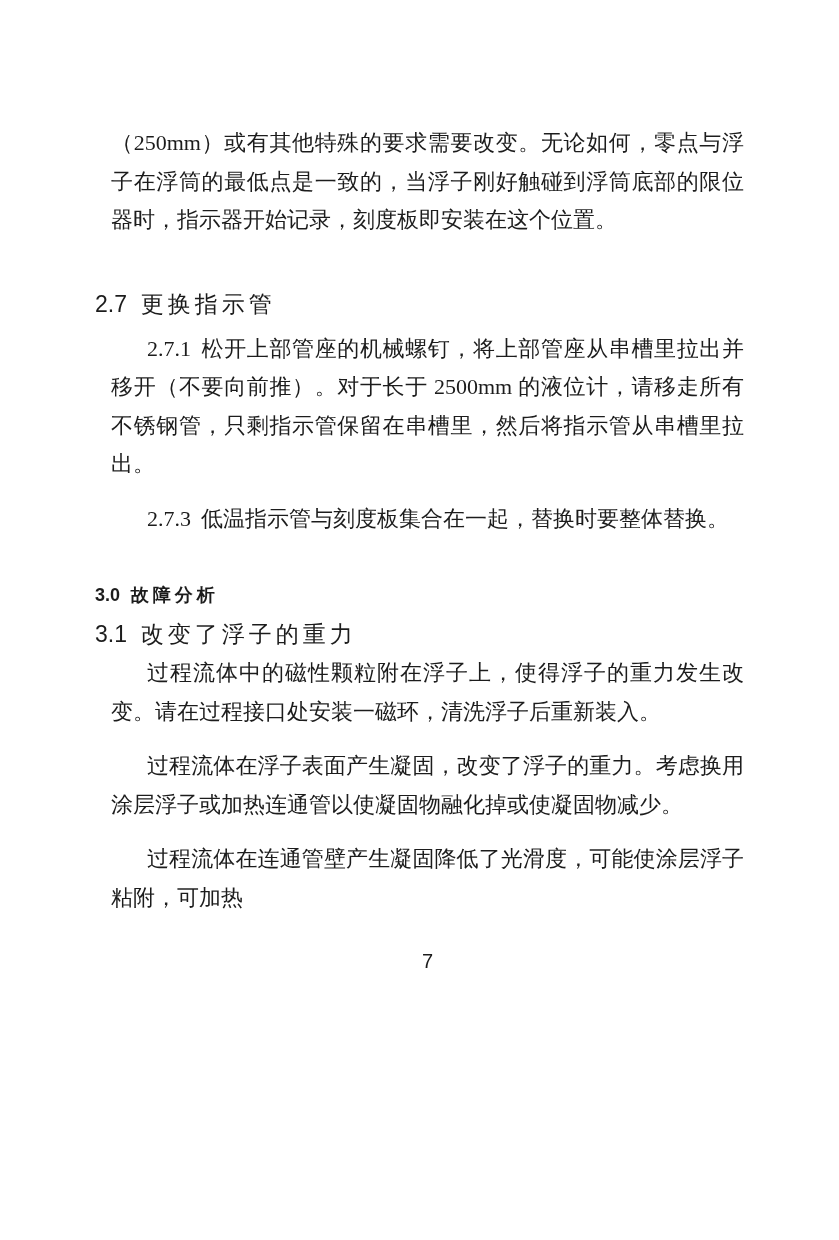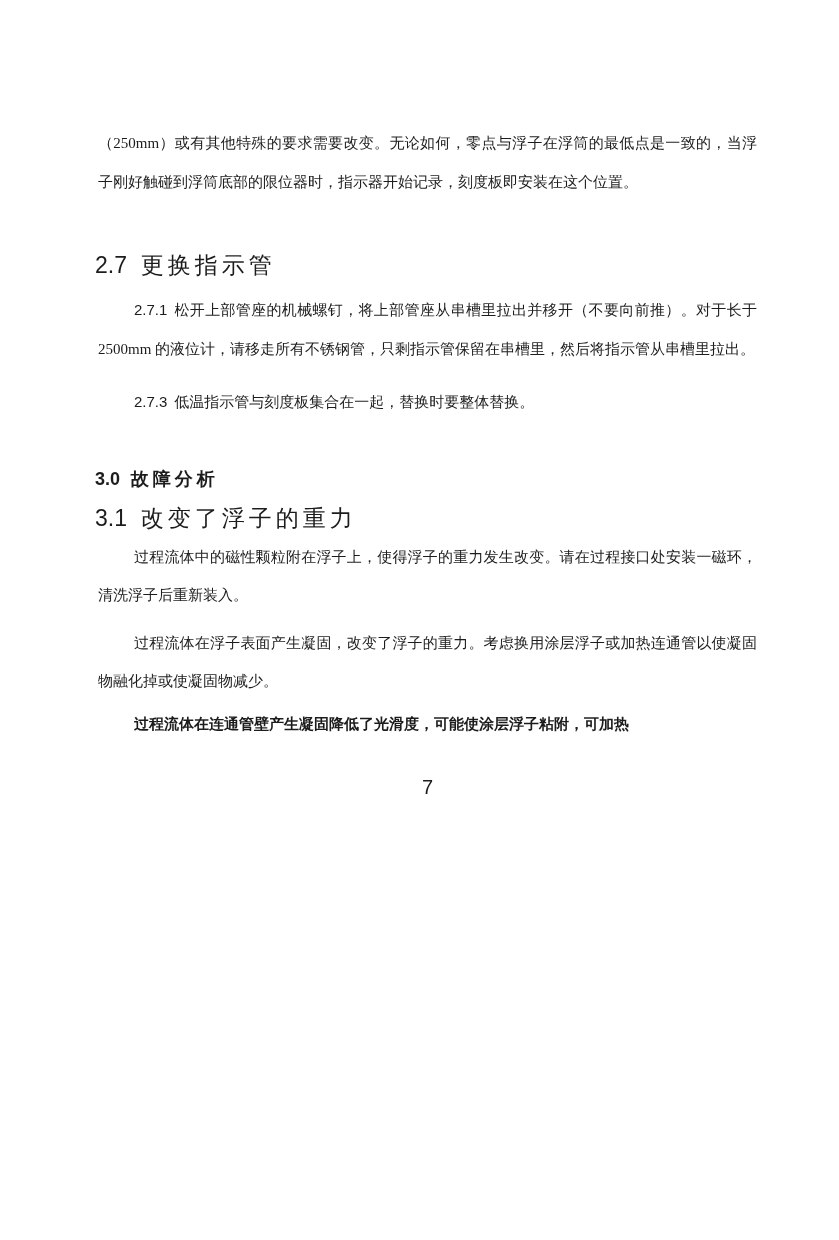--- a/index.html
+++ b/index.html
@@ -17,28 +17,28 @@
     font-family: "Liberation Serif", "DejaVu Serif", serif;
     overflow: hidden;
     box-sizing: border-box;
   }
   .content {
     box-sizing: border-box;
     padding: 124px 79px 0 95px;
   }
   
   .body-para {
-    margin: 3px;
-    font-size: 15px;
+    margin: 16px;
+    font-size: 22px;
     line-height: 38.5px;
     text-align: justify;
     text-align-last: left;
   }
   .body-para .num {
-    font-family: Liberation Sans, sans-serif;
+    font-family: Liberation Serif, serif;
     margin-right: 0.45em;
   }
   .indent {
     text-indent: 36px;
   }
   
   .heading {
     margin: 0;
     font-weight: normal;
     white-space: nowrap;
@@ -64,21 +64,21 @@
   #p-intro      { margin-top: 0; }
   #h-2-7        { margin-top: 48px; }
   #p-2-7-1      { margin-top: 9px; }
   #p-2-7-2      { margin-top: 11px; }
   #p-2-7-3      { margin-top: 15px; }
   #h-3-0        { margin-top: 39px; }
   #h-3-1        { margin-top: 5px; }
   #p-3-1-a      { margin-top: 14px; }
   #p-3-1-b      { margin-top: 3px; }
   #p-3-1-c      { margin-top: 9px; }
-  #p-3-1-d      { margin-top: 4px; font-weight: bold; }
+  #p-3-1-d      { margin-top: 4px; }
   .page-footer {
     margin-top: 32px;
     text-align: center;
     font-size: 20px;
     line-height: 24px;
     font-family: "Liberation Sans", "DejaVu Sans", sans-serif;
   }
 </style>
 </head>
 <body>

